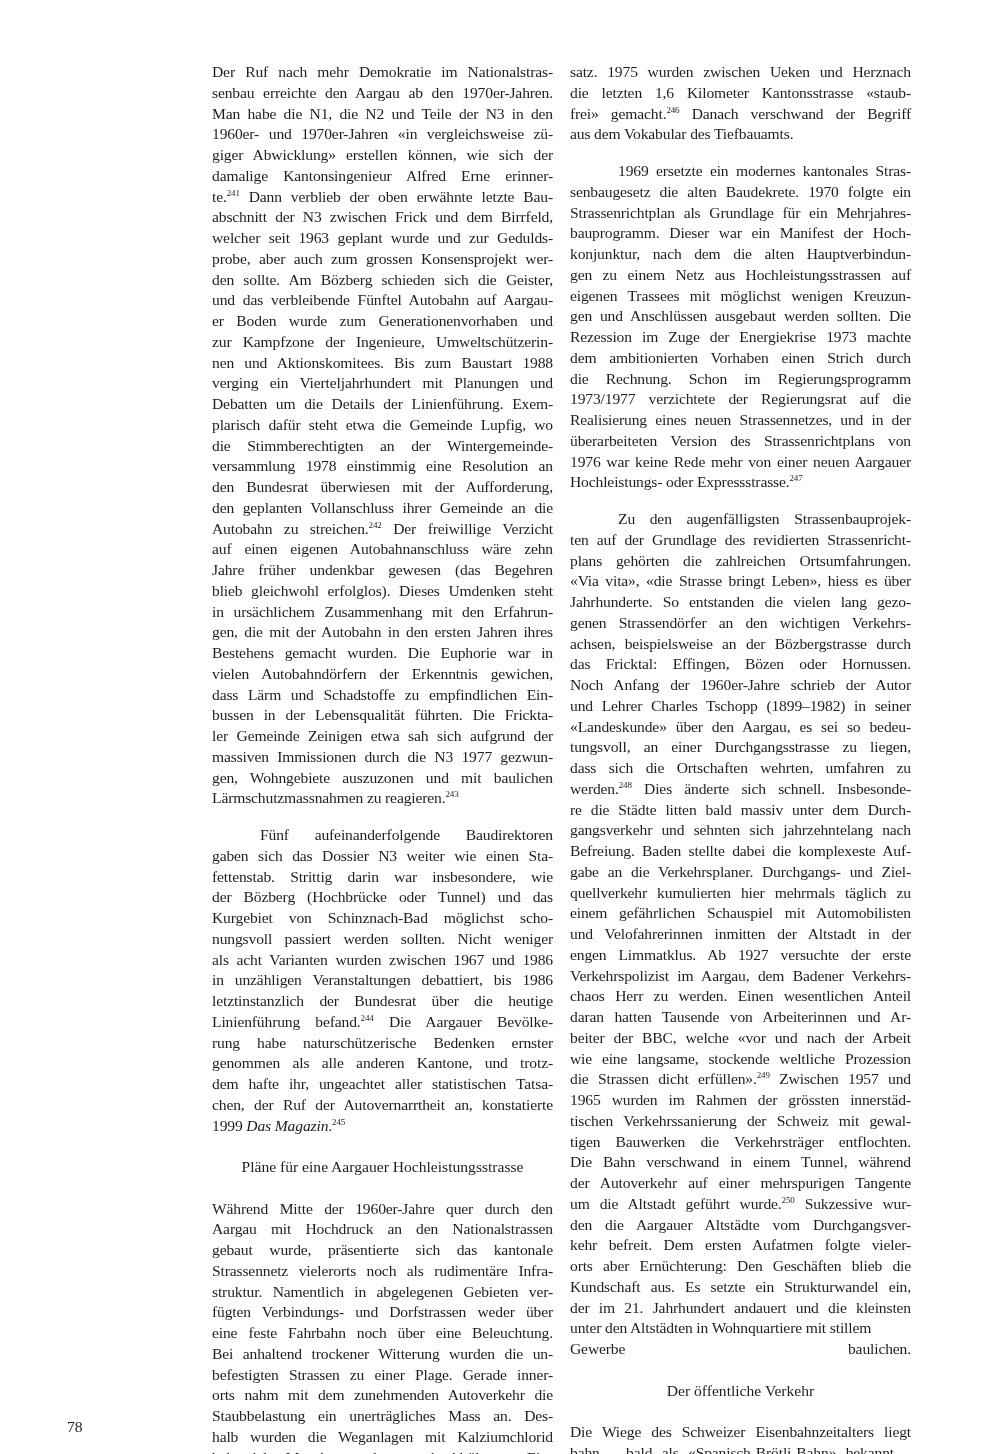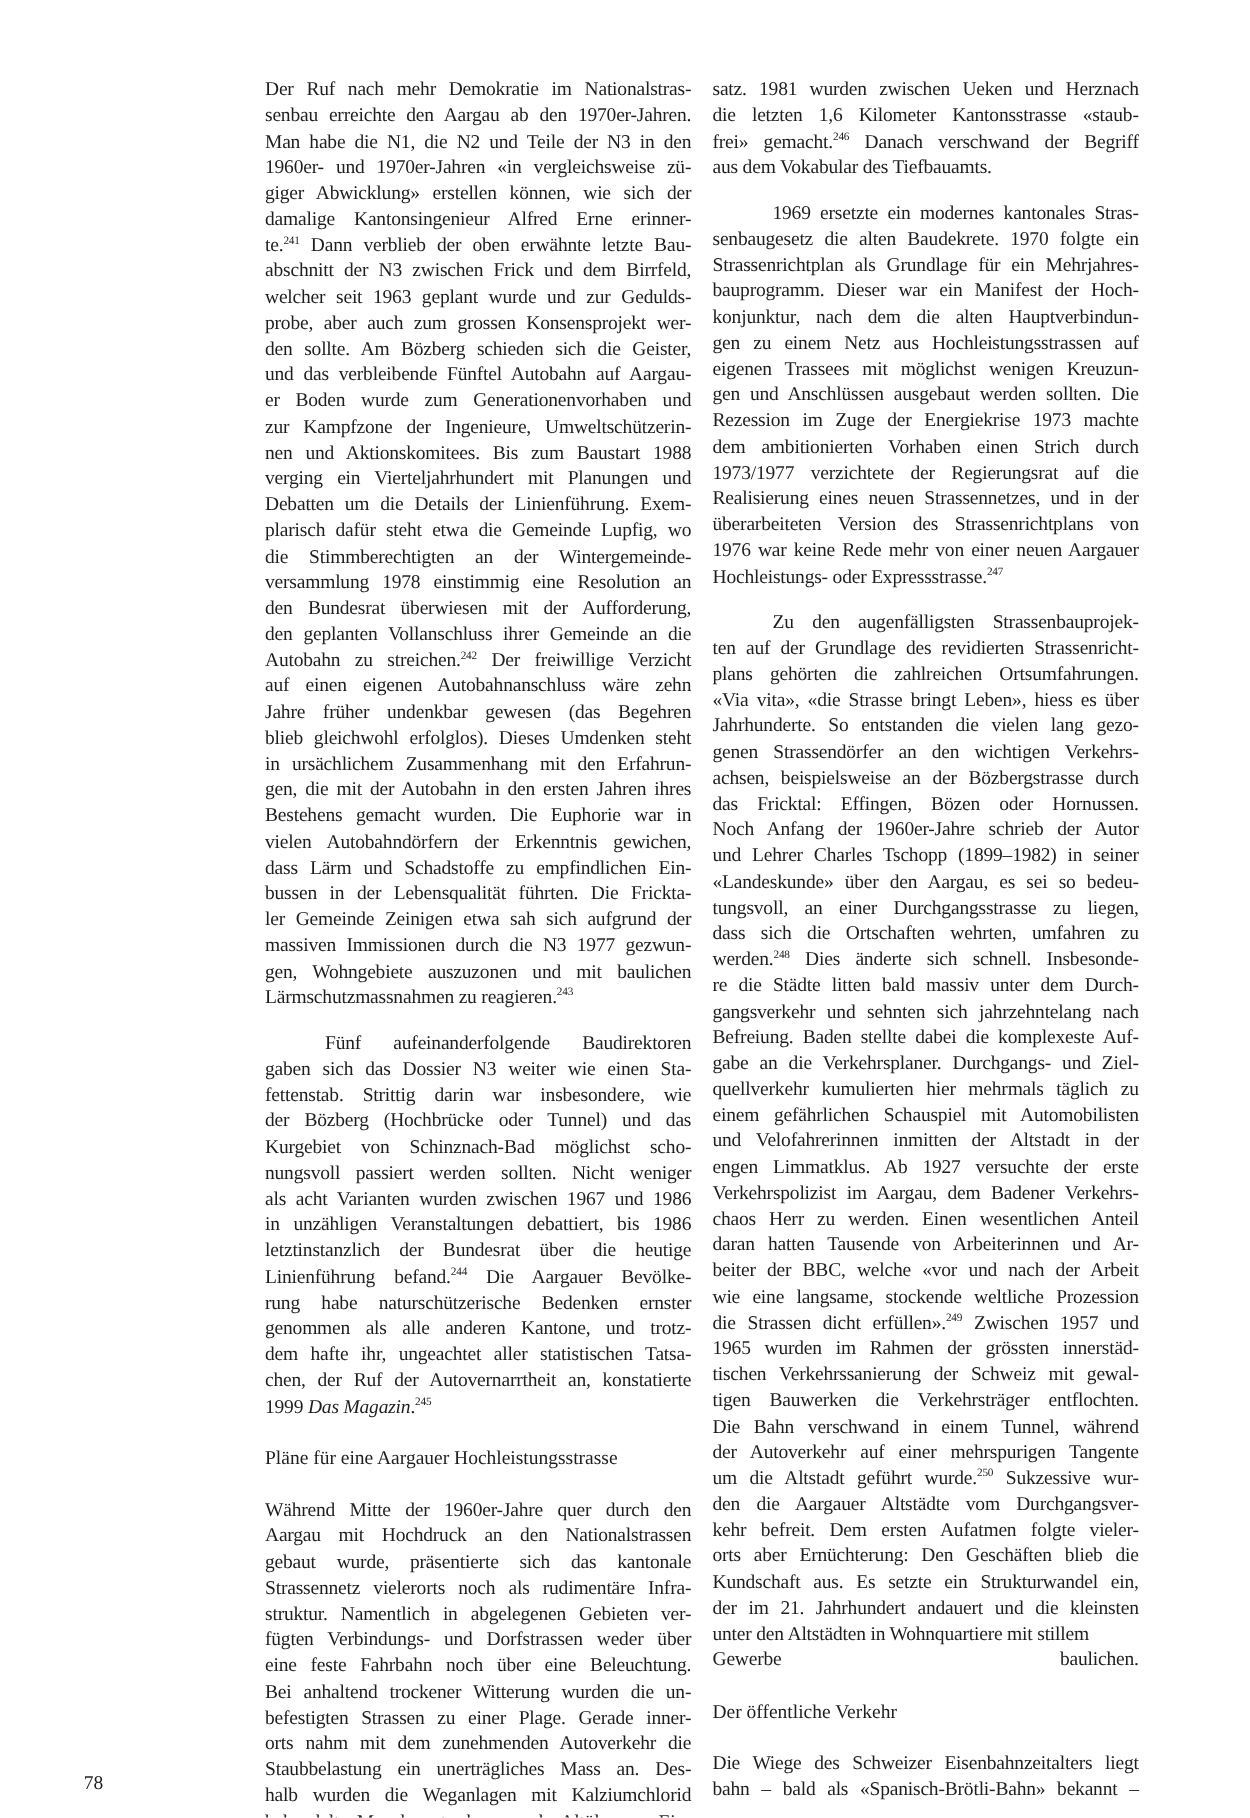--- a/index.html
+++ b/index.html
@@ -17,21 +17,21 @@
   .col.right { left: 570px; }
   .ln {
     display: block; height: 20.75px; white-space: nowrap;
     text-align: justify; text-align-last: justify;
     letter-spacing: -0.15px;
   }
   .ln.last { text-align-last: left; }
   .ln.indent { padding-left: 48px; margin-top: 16px; }
   .gap { display: block; height: 20.75px; }
   .heading {
-    display: block; height: 20.75px; text-align: left; white-space: nowrap;
+    display: block; height: 20.75px; text-align: center; white-space: nowrap;
   }
   sup { font-size: 9px; line-height: 0; vertical-align: 6px; }
   .page-number {
     position: absolute; left: 67px; top: 1374px; font-size: 15.6px;
     font-family: "Liberation Serif", "DejaVu Serif", serif;
     margin-top: 44px;
   }
 </style>
 </head>
 <body>
@@ -99,34 +99,35 @@
     <span class="ln ">fügten Verbindungs- und Dorfstrassen weder über</span>
     <span class="ln ">eine feste Fahrbahn noch über eine Beleuchtung.</span>
     <span class="ln ">Bei anhaltend trockener Witterung wurden die un-</span>
     <span class="ln ">befestigten Strassen zu einer Plage. Gerade inner-</span>
     <span class="ln ">orts nahm mit dem zunehmenden Autoverkehr die</span>
     <span class="ln ">Staubbelastung ein unerträgliches Mass an. Des-</span>
     <span class="ln ">halb wurden die Weganlagen mit Kalziumchlorid</span>
     <span class="ln ">behandelt. Mancherorts kam auch Altöl zum Ein-</span>
   </div>
 <div class="col right" id="right-col">
-    <span class="ln ">satz. 1981 wurden zwischen Ueken und Herznach</span>
+    <span class="ln ">satz. 1975 wurden zwischen Ueken und Herznach</span>
     <span class="ln ">die letzten 1,6 Kilometer Kantonsstrasse «staub-</span>
     <span class="ln ">frei» gemacht.<sup>246</sup> Danach verschwand der Begriff</span>
     <span class="ln  last">aus dem Vokabular des Tiefbauamts.</span>
     <span class="ln  indent">1969 ersetzte ein modernes kantonales Stras-</span>
     <span class="ln ">senbaugesetz die alten Baudekrete. 1970 folgte ein</span>
     <span class="ln ">Strassenrichtplan als Grundlage für ein Mehrjahres-</span>
     <span class="ln ">bauprogramm. Dieser war ein Manifest der Hoch-</span>
     <span class="ln ">konjunktur, nach dem die alten Hauptverbindun-</span>
     <span class="ln ">gen zu einem Netz aus Hochleistungsstrassen auf</span>
     <span class="ln ">eigenen Trassees mit möglichst wenigen Kreuzun-</span>
     <span class="ln ">gen und Anschlüssen ausgebaut werden sollten. Die</span>
     <span class="ln ">Rezession im Zuge der Energiekrise 1973 machte</span>
     <span class="ln ">dem ambitionierten Vorhaben einen Strich durch</span>
+    <span class="ln ">die Rechnung. Schon im Regierungsprogramm</span>
     <span class="ln ">1973/1977 verzichtete der Regierungsrat auf die</span>
     <span class="ln ">Realisierung eines neuen Strassennetzes, und in der</span>
     <span class="ln ">überarbeiteten Version des Strassenrichtplans von</span>
     <span class="ln ">1976 war keine Rede mehr von einer neuen Aargauer</span>
     <span class="ln  last">Hochleistungs- oder Expressstrasse.<sup>247</sup></span>
     <span class="ln  indent">Zu den augenfälligsten Strassenbauprojek-</span>
     <span class="ln ">ten auf der Grundlage des revidierten Strassenricht-</span>
     <span class="ln ">plans gehörten die zahlreichen Ortsumfahrungen.</span>
     <span class="ln ">«Via vita», «die Strasse bringt Leben», hiess es über</span>
     <span class="ln ">Jahrhunderte. So entstanden die vielen lang gezo-</span>

